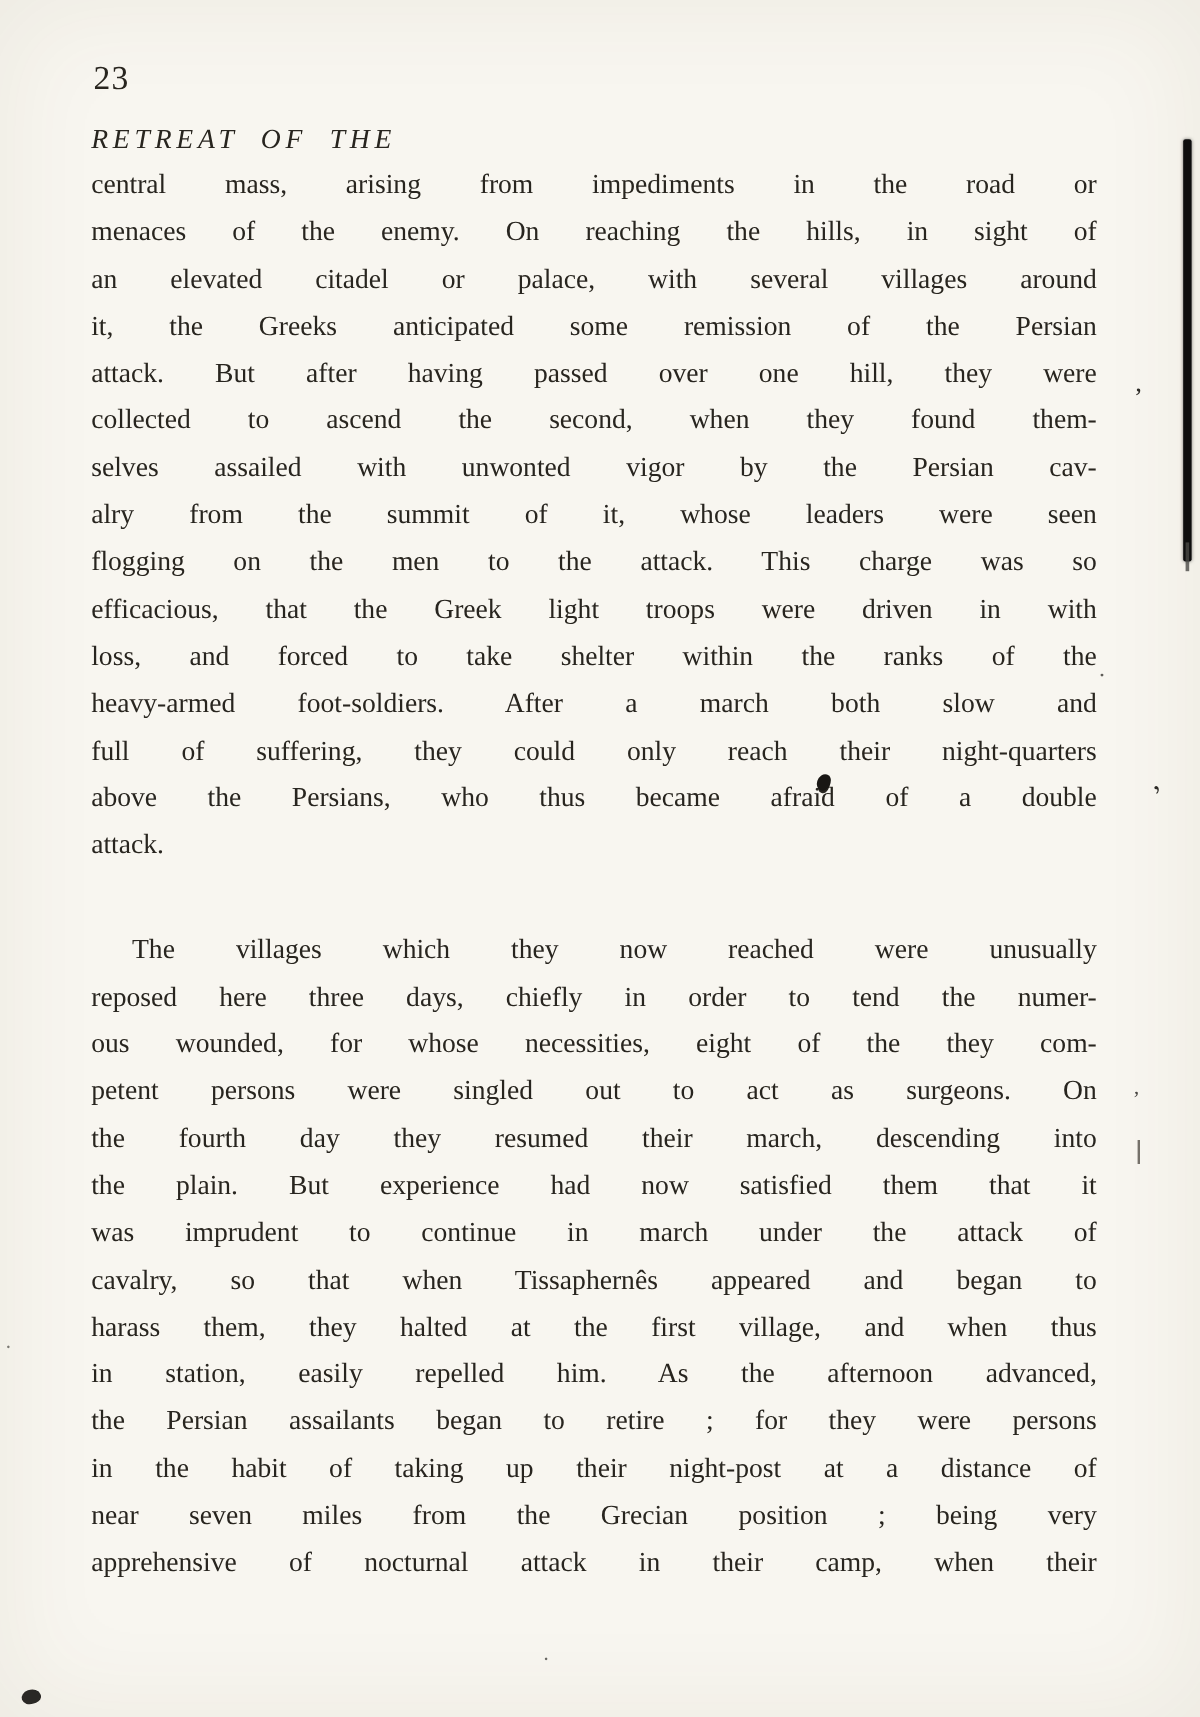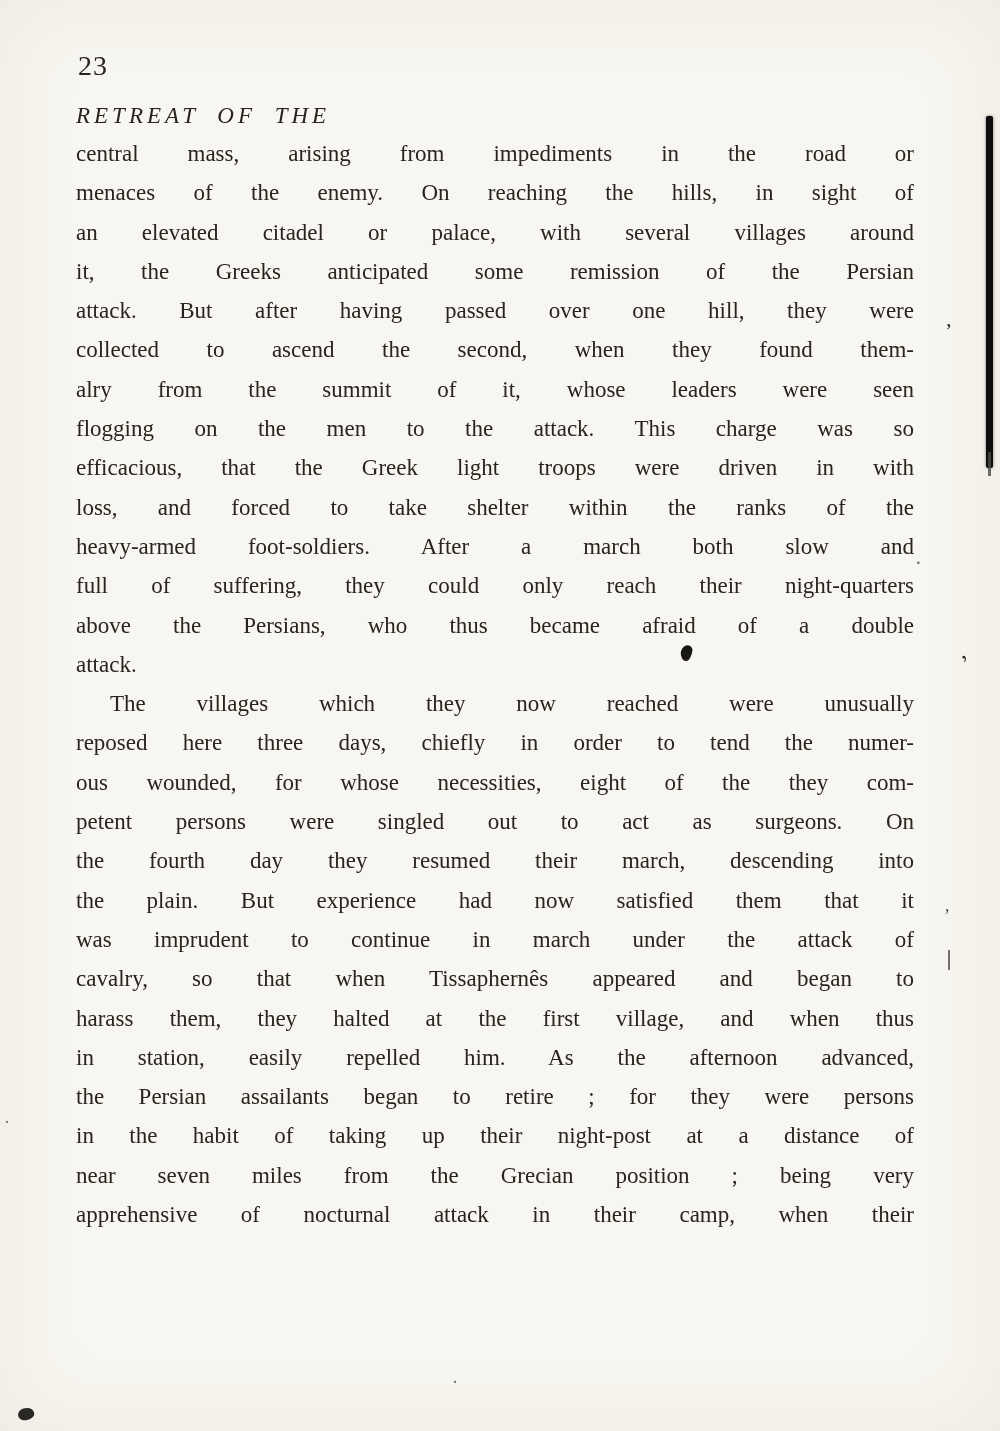--- a/index.html
+++ b/index.html
@@ -51,20 +51,21 @@
   }
   .line {
     text-align: justify;
     text-align-last: justify;
   }
   .line.short-last {
     text-align-last: left;
   }
   .line.first-indent {
     text-indent: 34px;
+    margin-top: 48px;
   }
   
   .artifact {
     position: absolute;
     pointer-events: none;
     color: #2c2a26;
   }
   .edge-bar {
     right: 7px;
     top: 116px;
@@ -156,20 +157,21 @@
 <div class="running-header">RETREAT OF THE</div>
 
 <div class="text-block">
   <div class="paragraph">
     <div class="line">central mass, arising from impediments in the road or</div>
     <div class="line">menaces of the enemy.  On reaching the hills, in sight of</div>
     <div class="line">an elevated citadel or palace, with several villages around</div>
     <div class="line">it, the Greeks anticipated some remission of the Persian</div>
     <div class="line">attack.  But after having passed over one hill, they were</div>
     <div class="line">collected to ascend the second, when they found them-</div>
+    <div class="line">selves assailed with unwonted vigor by the Persian cav-</div>
     <div class="line">alry from the summit of it, whose leaders were seen</div>
     <div class="line">flogging on the men to the attack.  This charge was so</div>
     <div class="line">efficacious, that the Greek light troops were driven in with</div>
     <div class="line">loss, and forced to take shelter within the ranks of the</div>
     <div class="line">heavy-armed foot-soldiers.  After a march both slow and</div>
     <div class="line">full of suffering, they could only reach their night-quarters</div>
     <div class="line">above the Persians, who thus became afraid of a double</div>
     <div class="line short-last">attack.</div>
   </div>
   <div class="paragraph">

